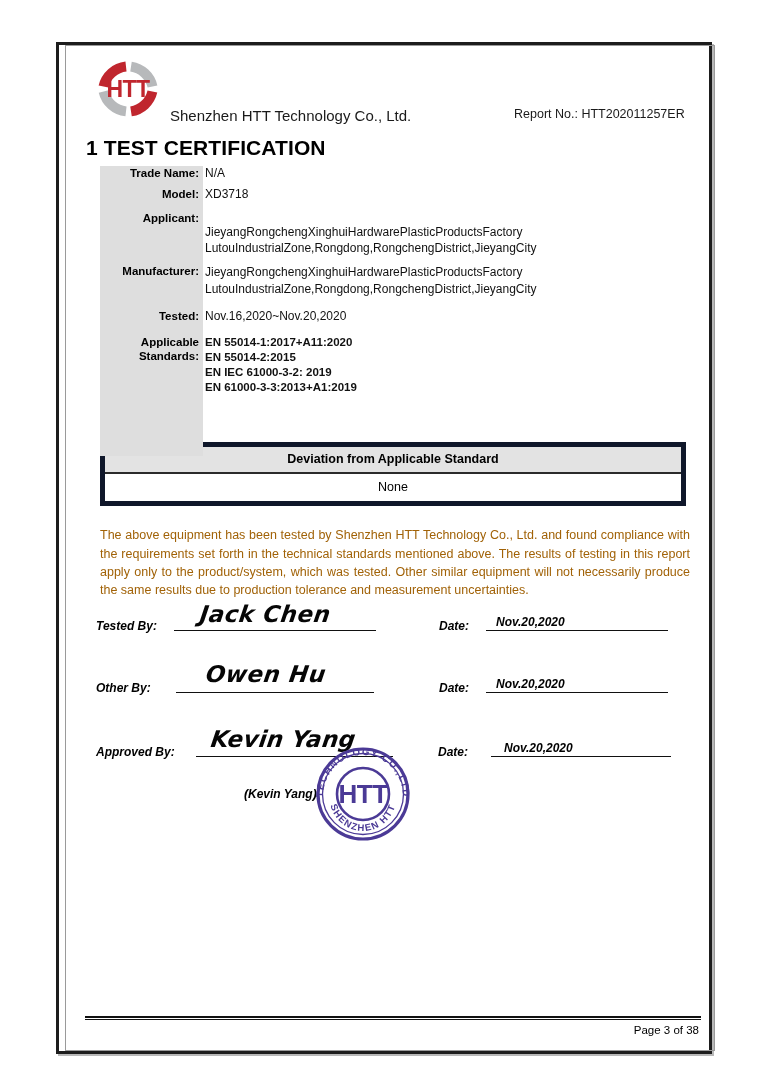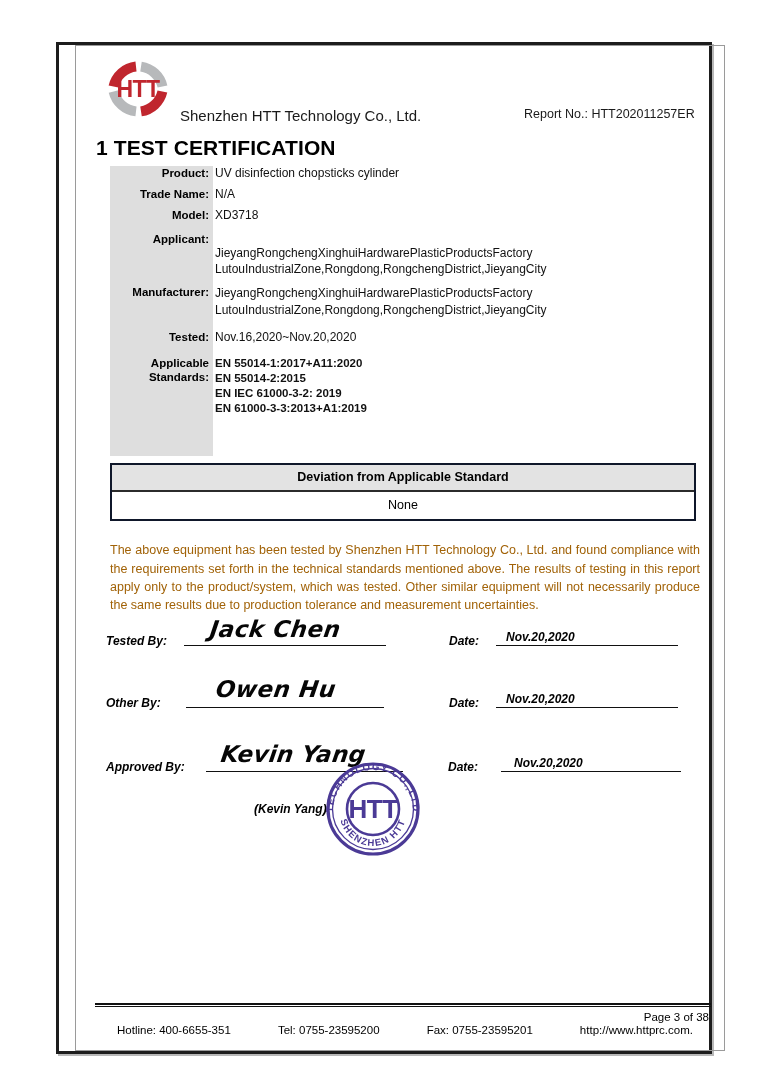--- a/index.html
+++ b/index.html
@@ -23,21 +23,21 @@
     top: 42px;
     width: 656px;
     height: 1012px;
     background: #ffffff;
     border: 3px solid #1d1d1d;
     box-sizing: border-box;
     box-shadow: 2px 2px 0 rgba(0,0,0,0.28);
   }
   #page-inner {
     position: absolute;
-    left: 16px; top: 0;
+    left: 6px; top: 0;
     width: 100%;
     height: 100%;
     box-sizing: border-box;
     border: 1px solid #9a9a9a;
     padding: 8px;
   }
   .content {
     position: absolute;
     left: 18px;
     top: 12px;
@@ -135,21 +135,21 @@
   .r-manufacturer { margin-top: 8px; }
   .r-tested  { margin-top: 12px; }
   .r-standards { margin-top: 11px; }
   .r-standards .detail-label { line-height: 1.22; }
 
   
   #deviation-table {
     margin-top: 47px;
     margin-left: 16px;
     width: 586px;
-    border: 2px solid #0f172a;
+    border: 5px solid #0f172a;
     box-sizing: border-box;
     border-collapse: collapse;
   }
   #dev-head {
     background: #e3e3e3;
     border-bottom: 2px solid #2b2b2b;
     text-align: center;
     font-size: 12.5px;
     font-weight: bold;
     padding: 5px 0 6px;
@@ -330,24 +330,20 @@
 
       <div id="company-name">Shenzhen HTT Technology Co., Ltd.</div>
       <div id="report-no">Report No.: HTT202011257ER</div>
     </div>
 
     <div id="section-heading">1 TEST CERTIFICATION</div>
 
     <div id="details-table">
       <div id="label-bg"></div>
 
-      <div class="detail-row r-product">
-        <div class="detail-label">Product:</div>
-        <div class="detail-value">UV disinfection chopsticks cylinder</div>
-      </div>
 
       <div class="detail-row r-trade">
         <div class="detail-label">Trade  Name:</div>
         <div class="detail-value">N/A</div>
       </div>
 
       <div class="detail-row r-model">
         <div class="detail-label">Model:</div>
         <div class="detail-value">XD3718</div>
       </div>
@@ -444,22 +440,16 @@
       </div>
 
     </div>
 
   </div>
 
   <div id="doc-footer">
     <div id="footer-rule-thick"></div>
     <div id="footer-rule-thin"></div>
     <div id="page-number">Page 3 of 38</div>
-    <div id="footer-contacts">
-      <span>Hotline: 400-6655-351</span>
-      <span>Tel: 0755-23595200</span>
-      <span>Fax: 0755-23595201</span>
-      <span>http://www.httprc.com.</span>
-    </div>
   </div>
 
 </div>
 </div>
 
 </body></html>

